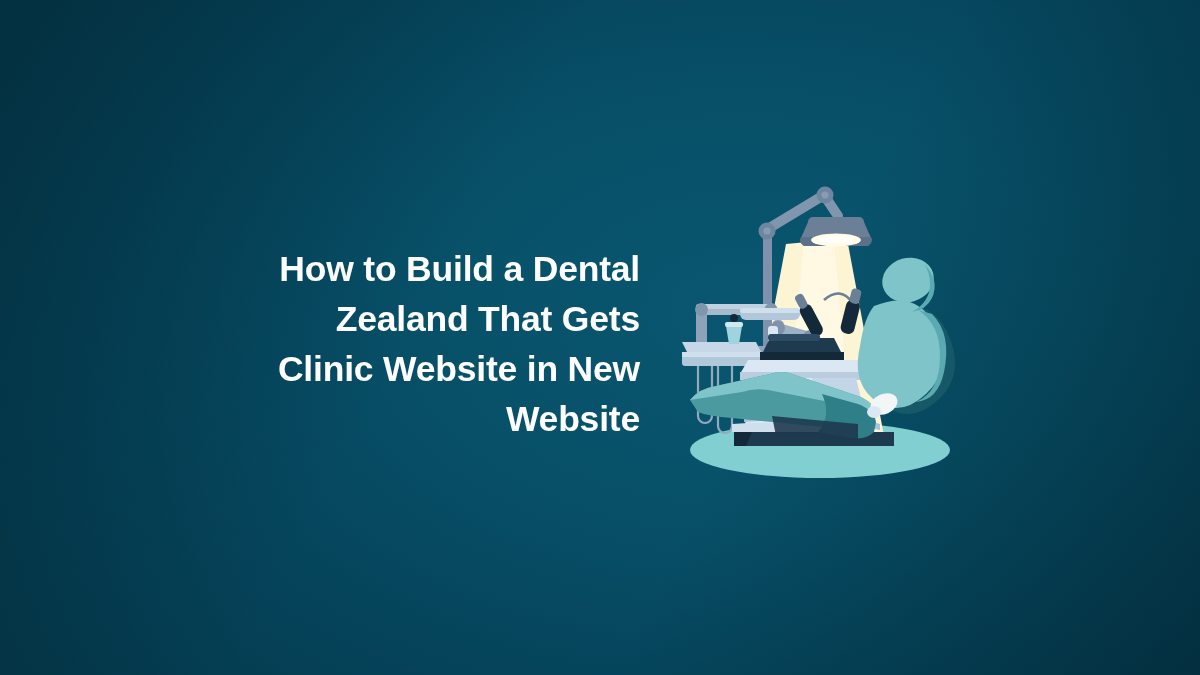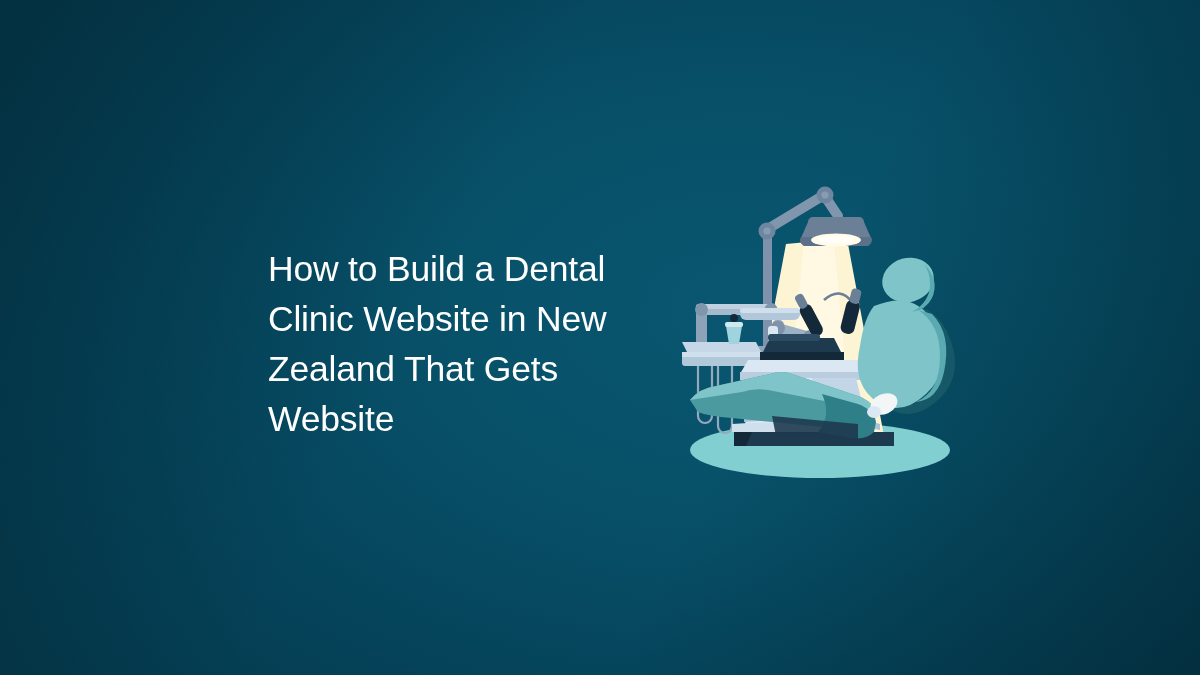--- a/index.html
+++ b/index.html
@@ -42,25 +42,25 @@
       rgba(4,60,78,0.0) 62%,
       rgba(2,34,46,0.55) 100%);
   }
 
   
   #headline {
     position:absolute;
     left:268px;
     top:244px;
     width:372px;
-    text-align:left;
+    text-align:right;
     color:#ffffff;
     font-size:35.5px;
     line-height:50px;
-    font-weight:normal;
+    font-weight:bold;
     letter-spacing:-0.2px;
     text-rendering:optimizeLegibility;
     z-index:5;
   }
   #headline .hl-line { display:block; white-space:nowrap; }
 
   
   #illustration {
     position:absolute;
     left:672px;
@@ -74,22 +74,22 @@
 </head>
 <body>
 
 <div id="banner">
 
   <div id="banner-bg"></div>
   <div id="banner-bg-2"></div>
 
   <h1 id="headline">
     <span class="hl-line">How to Build a Dental</span>
+    <span class="hl-line">Zealand That Gets</span>
     <span class="hl-line">Clinic Website in New</span>
-    <span class="hl-line">Zealand That Gets</span>
     <span class="hl-line">Website</span>
   </h1>
 
   <div id="illustration">
     <svg viewBox="0 0 292 308" xmlns="http://www.w3.org/2000/svg" aria-hidden="true">
 
       <ellipse cx="148" cy="272" rx="130" ry="28" fill="#82cfd2"></ellipse>
 
       <g>
         <path d="M146,63 L114,66 L78,258 L212,258 L176,66 Z" fill="#fdf4d4"></path>

